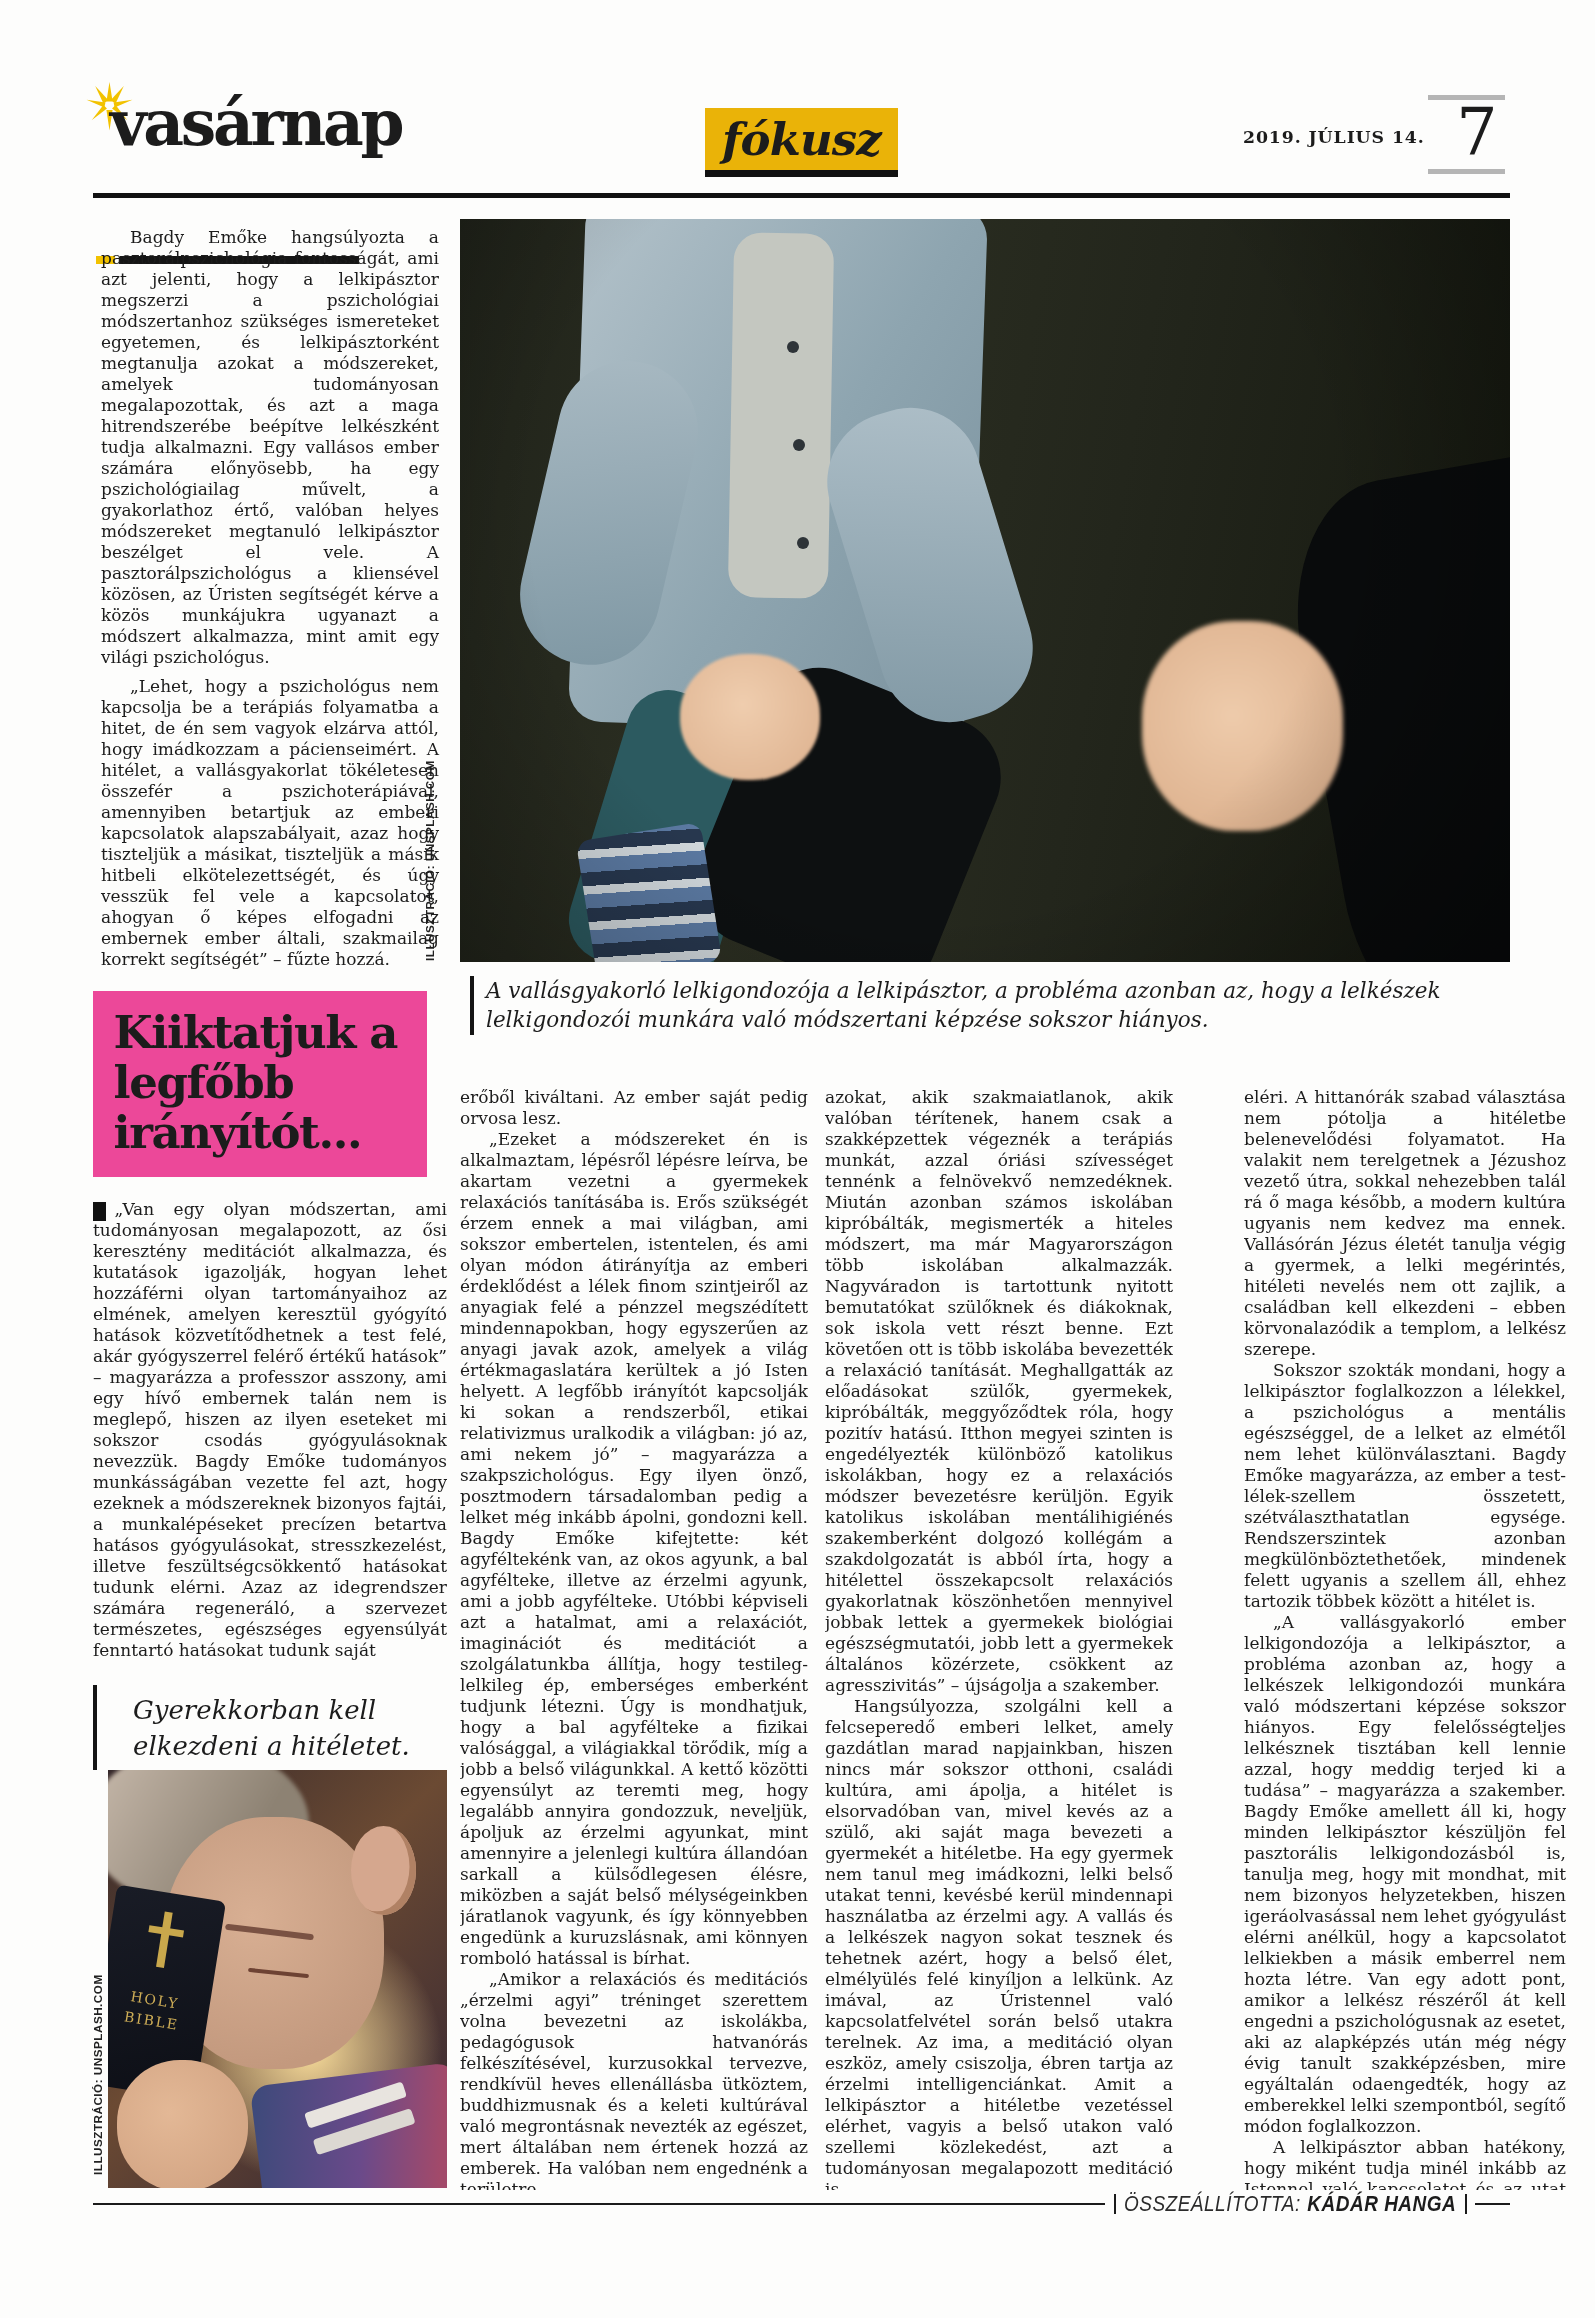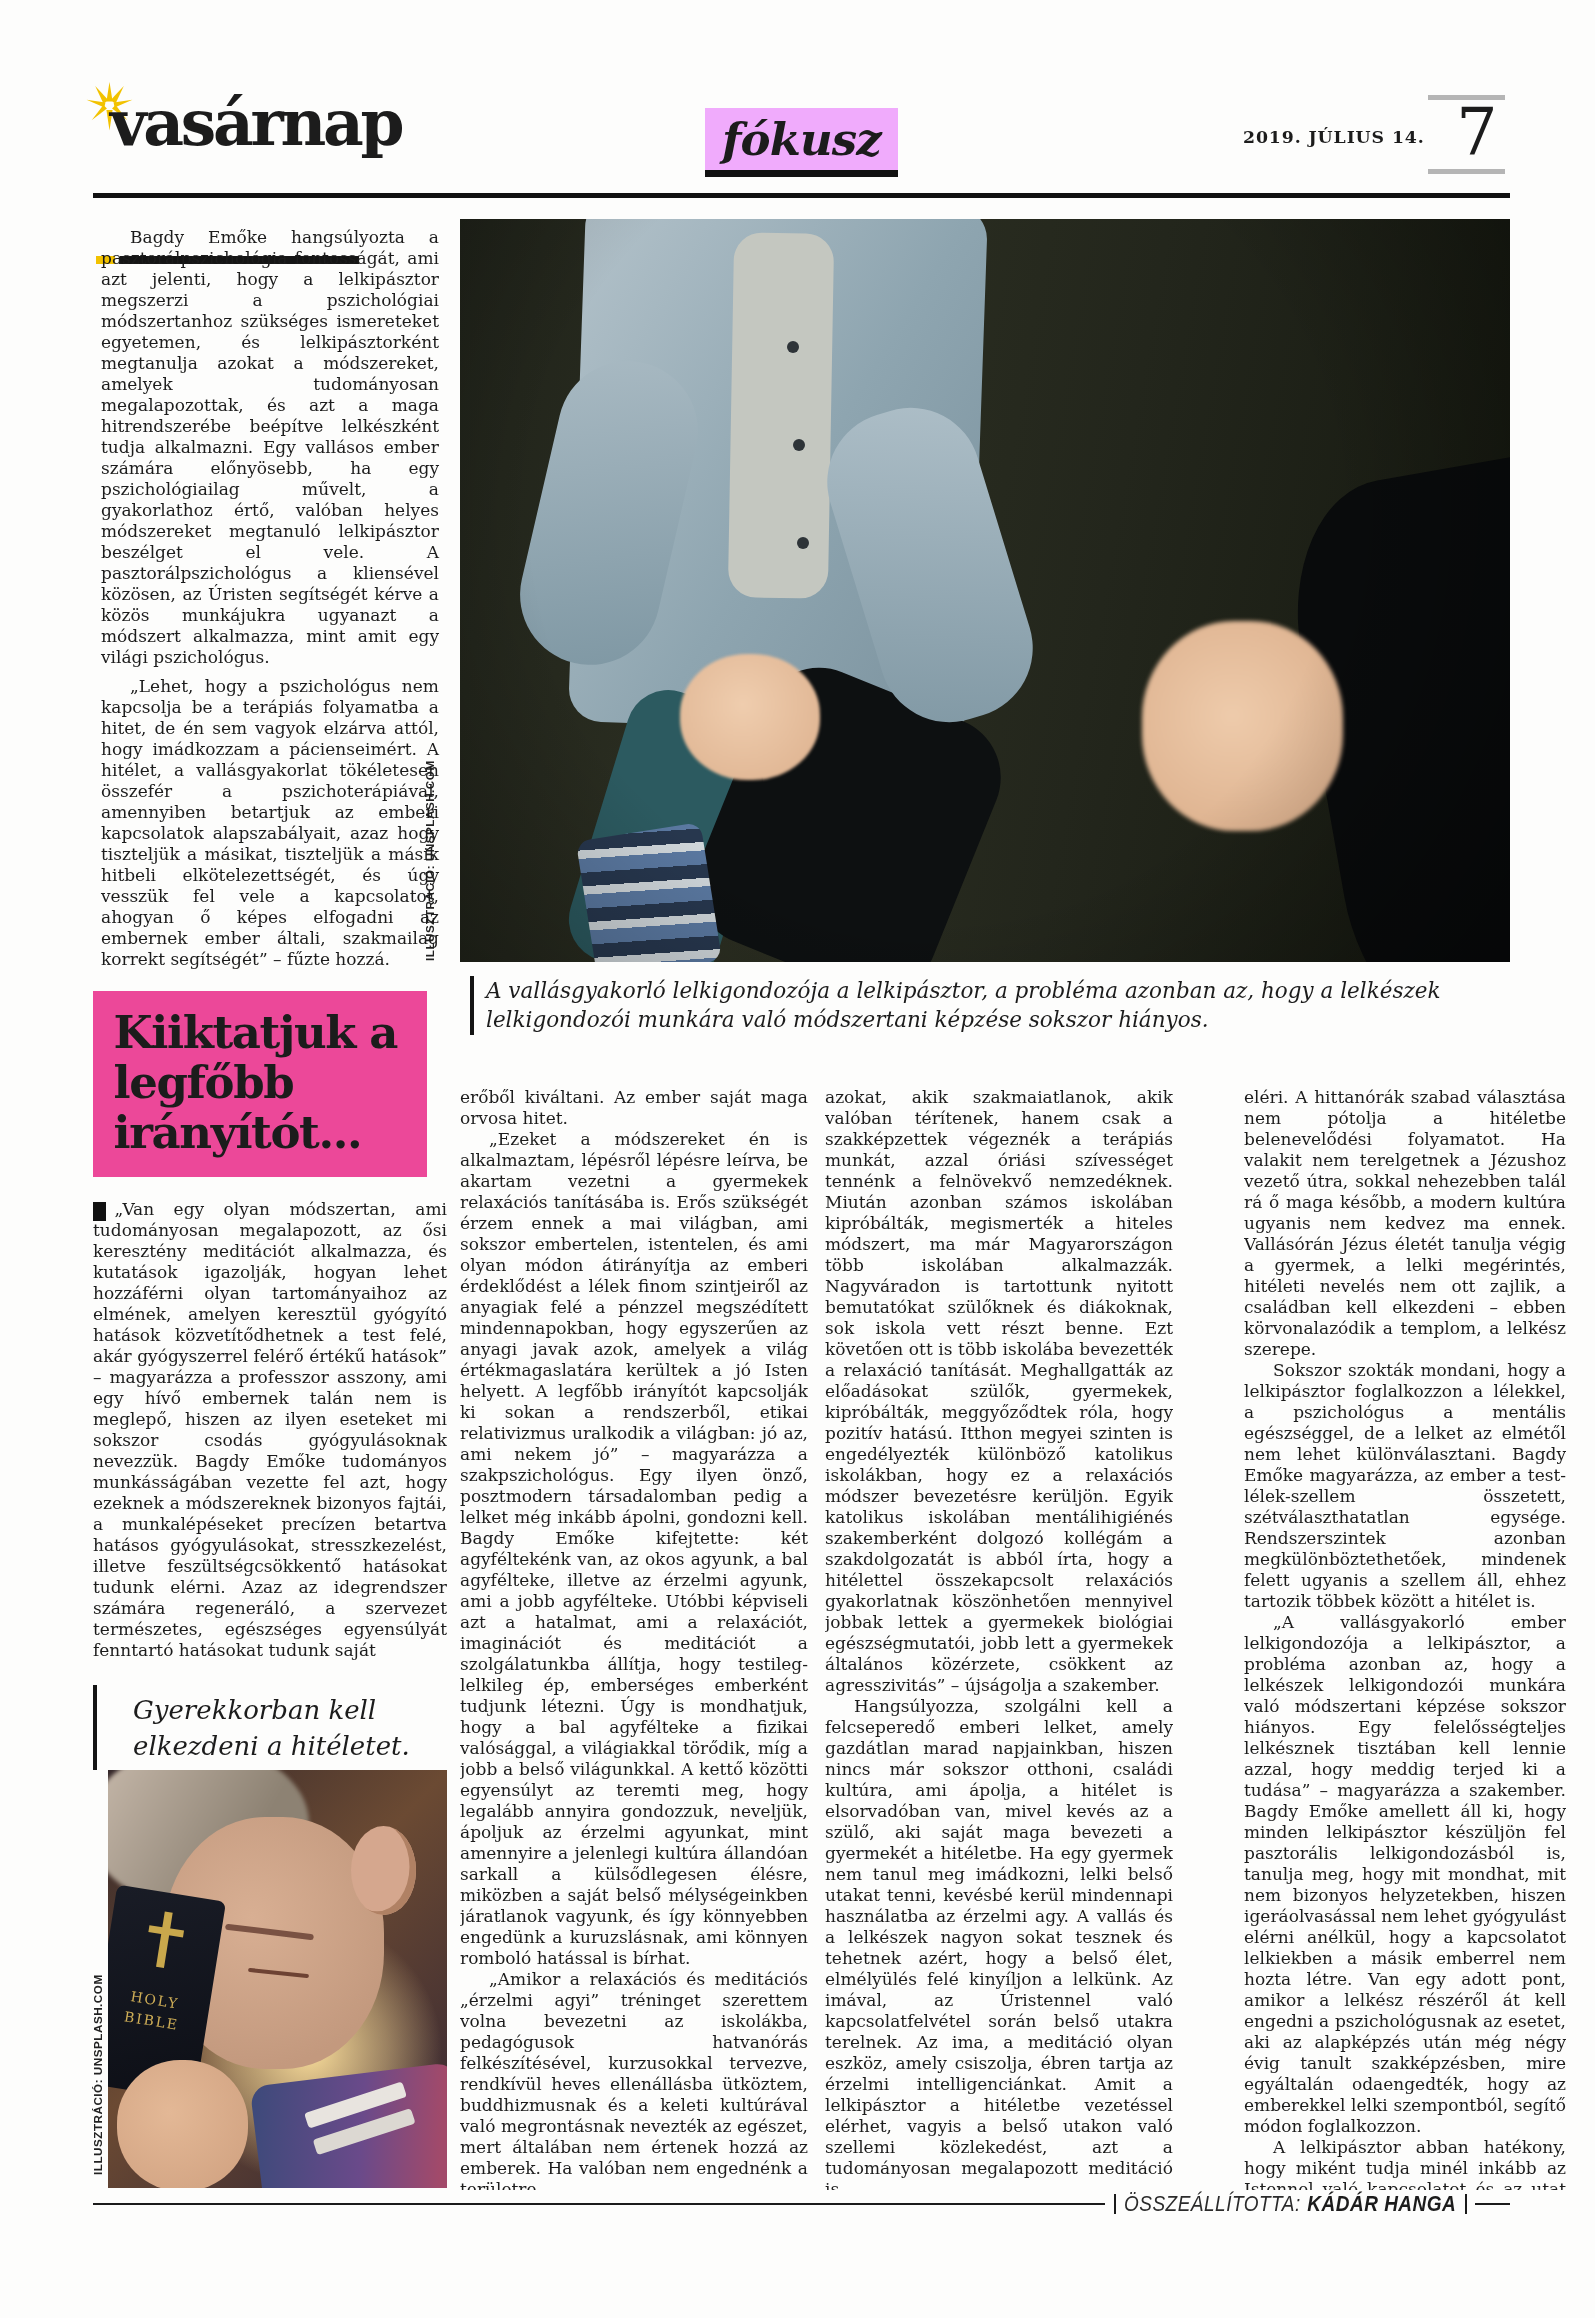--- a/index.html
+++ b/index.html
@@ -4,21 +4,21 @@
 <style>
   html,body{margin:0;padding:0;background:#888;}
   .page{position:relative;width:1595px;height:2319px;background:#fdfdfc;color:#1c1c1c;
         font-family:"DejaVu Serif",serif;overflow:hidden;}
   
   .brand{position:absolute;left:110px;top:92px;font-weight:700;
          font-size:63px;letter-spacing:-3.3px;line-height:1;}
   .sun{position:absolute;left:84px;top:82px;width:51px;height:51px;}
   .brand-rule{position:absolute;left:120px;top:256px;width:239px;height:8px;background:#151515;}
   .brand-square{position:absolute;left:96px;top:256px;width:18.7px;height:8px;background:#f2c200;}
-  .section-box{position:absolute;left:705px;top:108px;width:193px;height:62px;background:#f0abfc;
+  .section-box{position:absolute;left:705px;top:108px;width:193px;height:62px;background:#eab308;
                display:flex;align-items:center;justify-content:center;}
   .section-box .txt{font-style:italic;font-weight:700;font-size:45px;letter-spacing:-0.9px;}
   .section-rule{position:absolute;left:705px;top:170px;width:193px;height:6.5px;background:#111;}
   .date{position:absolute;left:1243px;top:127px;width:168px;font-size:17.3px;letter-spacing:0.9px;
         font-weight:700;white-space:nowrap;}
   .pageno{position:absolute;left:1442px;top:100px;width:70px;text-align:center;
           font-size:65px;font-weight:400;line-height:1;}
   .gray-bar{position:absolute;width:77px;height:5.1px;background:#b5b5b5;left:1428px;}
   .gb-top{top:95px;} .gb-bot{top:169px;}
   .header-rule{position:absolute;left:93px;top:193px;width:1417px;height:5.1px;background:#111;}
@@ -199,21 +199,21 @@
         <div class="pb-cross-v"></div>
         <div class="pb-cross-h"></div>
         <div class="holy">HOLY BIBLE</div>
       </div>
       <div class="pb-hand"></div>
     </div>
   </div>
   <div class="credit credit-bottom">ILLUSZTRÁCIÓ: UNSPLASH.COM</div>
 
   <div class="col" style="left:460px;">
-      <p>erőből kiváltani. Az ember saját maga orvosa hitet.</p>
+      <p>erőből kiváltani. Az ember saját pedig orvosa lesz.</p>
       <p>„Ezeket a módszereket én is alkalmaztam, lépésről lépésre leírva, be akartam vezetni a gyermekek relaxációs tanításába is. Erős szükségét érzem ennek a mai világban, ami sokszor embertelen, istentelen, és ami olyan módon átirányítja az emberi érdeklődést a lélek finom szintjeiről az anyagiak felé a pénzzel megszédített mindennapokban, hogy egyszerűen az anyagi javak azok, amelyek a világ értékmagaslatára kerültek a jó Isten helyett. A legfőbb irányítót kapcsolják ki sokan a rendszerből, etikai relativizmus uralkodik a világban: jó az, ami nekem jó” – magyarázza a szakpszichológus. Egy ilyen önző, posztmodern társadalomban pedig a lelket még inkább ápolni, gondozni kell. Bagdy Emőke kifejtette: két agyféltekénk van, az okos agyunk, a bal agyfélteke, illetve az érzelmi agyunk, ami a jobb agyfélteke. Utóbbi képviseli azt a hatalmat, ami a relaxációt, imaginációt és meditációt a szolgálatunkba állítja, hogy testileg-lelkileg ép, emberséges emberként tudjunk létezni. Úgy is mondhatjuk, hogy a bal agyfélteke a fizikai valósággal, a világiakkal törődik, míg a jobb a belső világunkkal. A kettő közötti egyensúlyt az teremti meg, hogy legalább annyira gondozzuk, neveljük, ápoljuk az érzelmi agyunkat, mint amennyire a jelenlegi kultúra állandóan sarkall a külsődlegesen élésre, miközben a saját belső mélységeinkben járatlanok vagyunk, és így könnyebben engedünk a kuruzslásnak, ami könnyen romboló hatással is bírhat.</p>
       <p>„Amikor a relaxációs és meditációs „érzelmi agyi” tréninget szerettem volna bevezetni az iskolákba, pedagógusok hatvanórás felkészítésével, kurzusokkal tervezve, rendkívül heves ellenállásba ütköztem, buddhizmusnak és a keleti kultúrával való megrontásnak nevezték az egészet, mert általában nem értenek hozzá az emberek. Ha valóban nem engednénk a területre</p>
     </div>
   <div class="col" style="left:825px;">
       <p>azokat, akik szakmaiatlanok, akik valóban térítenek, hanem csak a szakképzettek végeznék a terápiás munkát, azzal óriási szívességet tennénk a felnövekvő nemzedéknek. Miután azonban számos iskolában kipróbálták, megismerték a hiteles módszert, ma már Magyarországon több iskolában alkalmazzák. Nagyváradon is tartottunk nyitott bemutatókat szülőknek és diákoknak, sok iskola vett részt benne. Ezt követően ott is több iskolába bevezették a relaxáció tanítását. Meghallgatták az előadásokat szülők, gyermekek, kipróbálták, meggyőződtek róla, hogy pozitív hatású. Itthon megyei szinten is engedélyezték különböző katolikus iskolákban, hogy ez a relaxációs módszer bevezetésre kerüljön. Egyik katolikus iskolában mentálihigiénés szakemberként dolgozó kollégám a szakdolgozatát is abból írta, hogy a hitélettel összekapcsolt relaxációs gyakorlatnak köszönhetően mennyivel jobbak lettek a gyermekek biológiai egészségmutatói, jobb lett a gyermekek általános közérzete, csökkent az agresszivitás” – újságolja a szakember.</p>
       <p>Hangsúlyozza, szolgálni kell a felcseperedő emberi lelket, amely gazdátlan marad napjainkban, hiszen nincs már sokszor otthoni, családi kultúra, ami ápolja, a hitélet is elsorvadóban van, mivel kevés az a szülő, aki saját maga bevezeti a gyermekét a hitéletbe. Ha egy gyermek nem tanul meg imádkozni, lelki belső utakat tenni, kevésbé kerül mindennapi használatba az érzelmi agy. A vallás és a lelkészek nagyon sokat tesznek és tehetnek azért, hogy a belső élet, elmélyülés felé kinyíljon a lelkünk. Az imával, az Úristennel való kapcsolatfelvétel során belső utakra terelnek. Az ima, a meditáció olyan eszköz, amely csiszolja, ébren tartja az érzelmi intelligenciánkat. Amit a lelkipásztor a hitéletbe vezetéssel elérhet, vagyis a belső utakon való szellemi közlekedést, azt a tudományosan megalapozott meditáció is</p>
     </div>
   <div class="col" style="left:1244px;width:322px;">
       <p>eléri. A hittanórák szabad választása nem pótolja a hitéletbe belenevelődési folyamatot. Ha valakit nem terelgetnek a Jézushoz vezető útra, sokkal nehezebben talál rá ő maga később, a modern kultúra ugyanis nem kedvez ma ennek. Vallásórán Jézus életét tanulja végig a gyermek, a lelki megérintés, hitéleti nevelés nem ott zajlik, a családban kell elkezdeni – ebben körvonalazódik a templom, a lelkész szerepe.</p>
       <p>Sokszor szokták mondani, hogy a lelkipásztor foglalkozzon a lélekkel, a pszichológus a mentális egészséggel, de a lelket az elmétől nem lehet különválasztani. Bagdy Emőke magyarázza, az ember a test-lélek-szellem összetett, szétválaszthatatlan egysége. Rendszerszintek azonban megkülönböztethetőek, mindenek felett ugyanis a szellem áll, ehhez tartozik többek között a hitélet is.</p>

